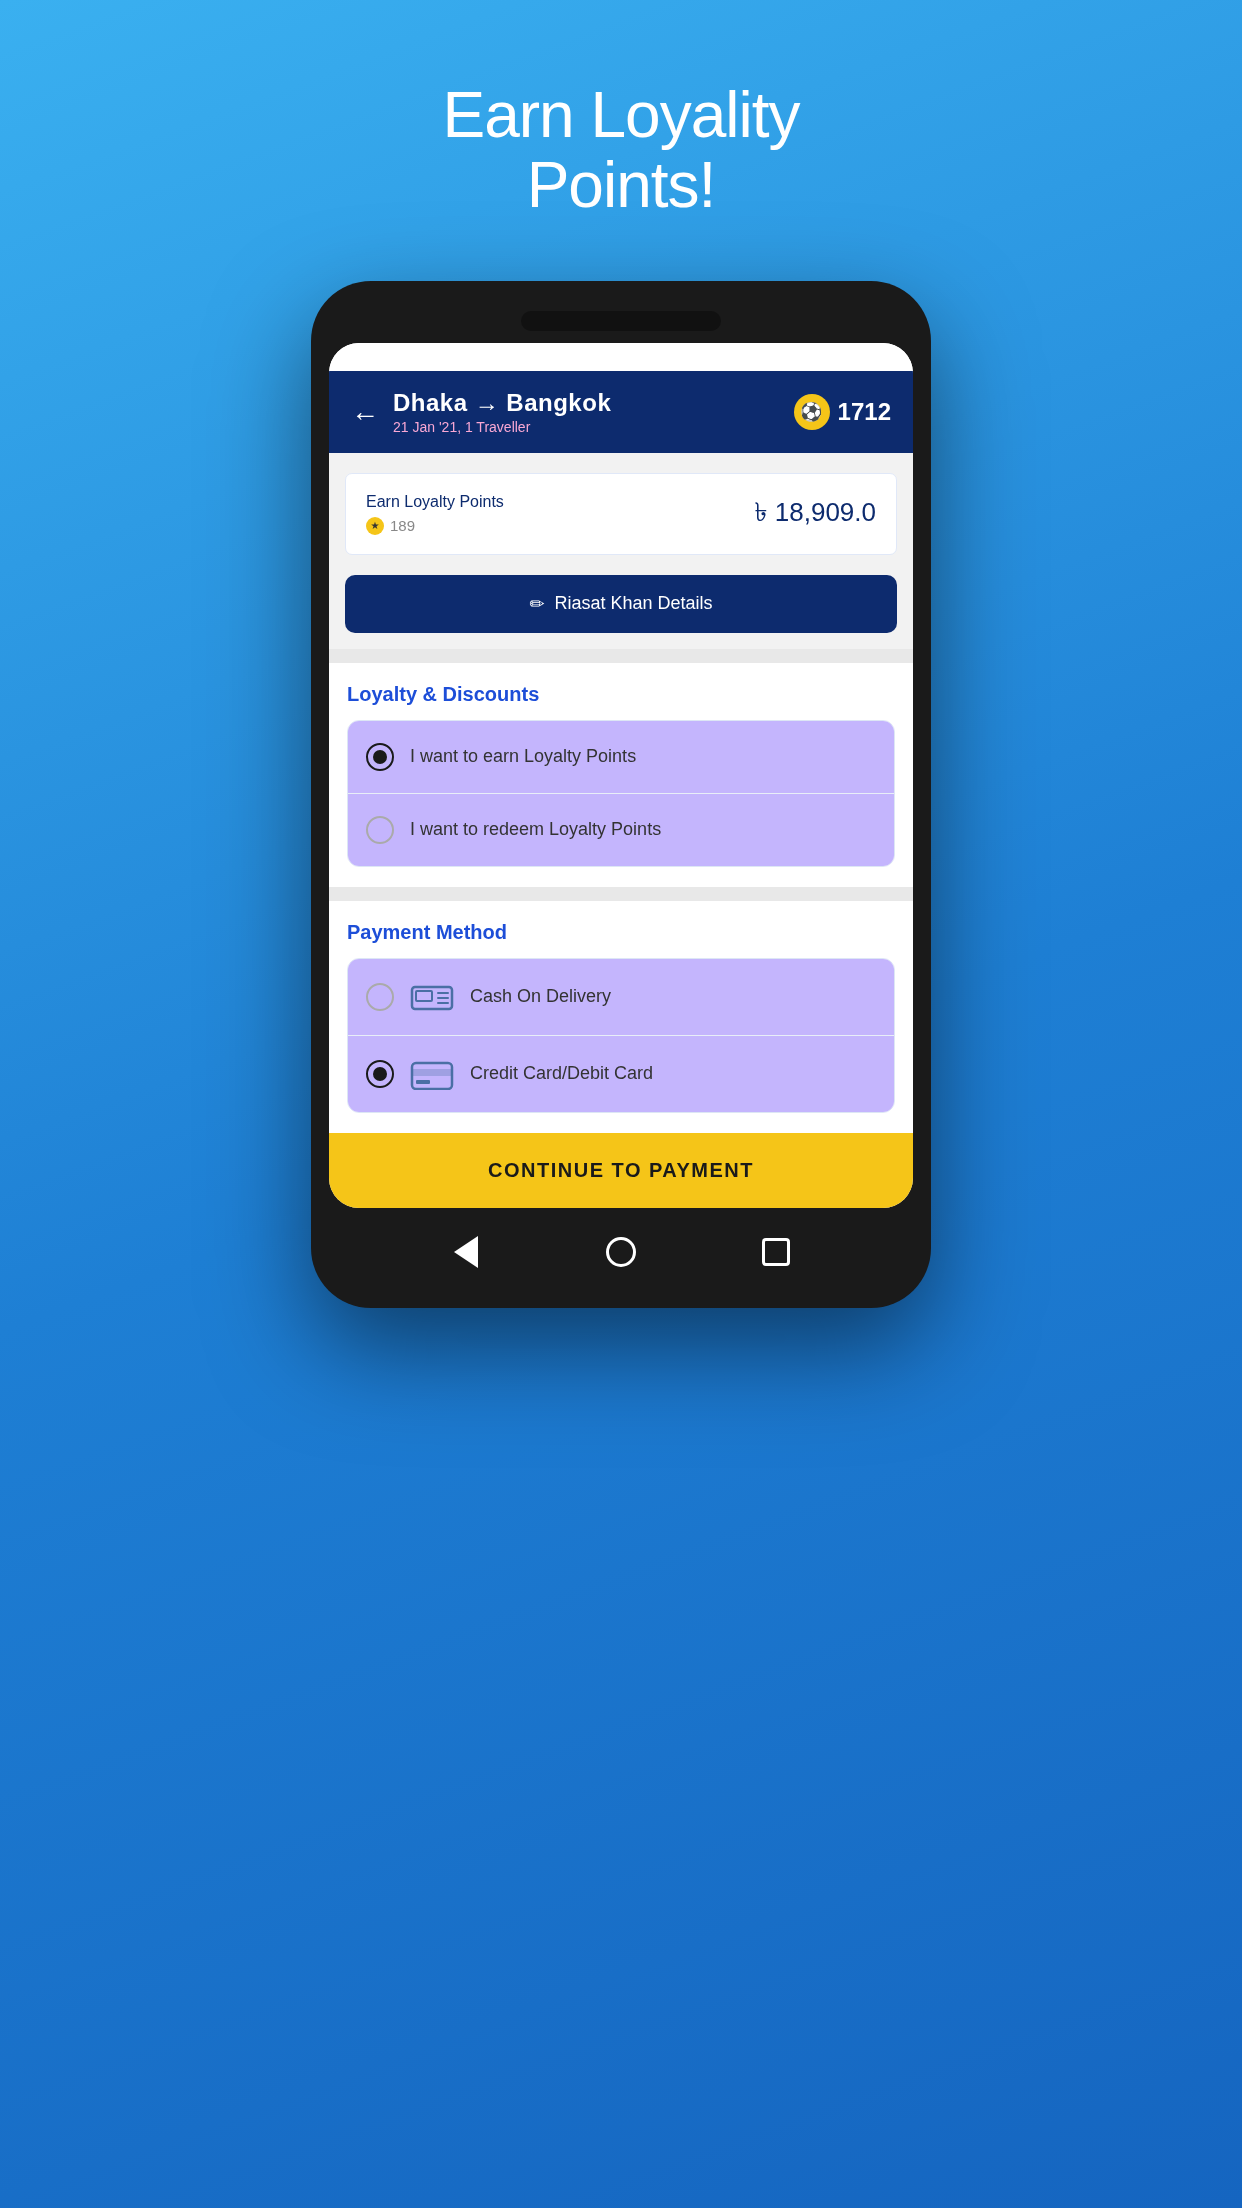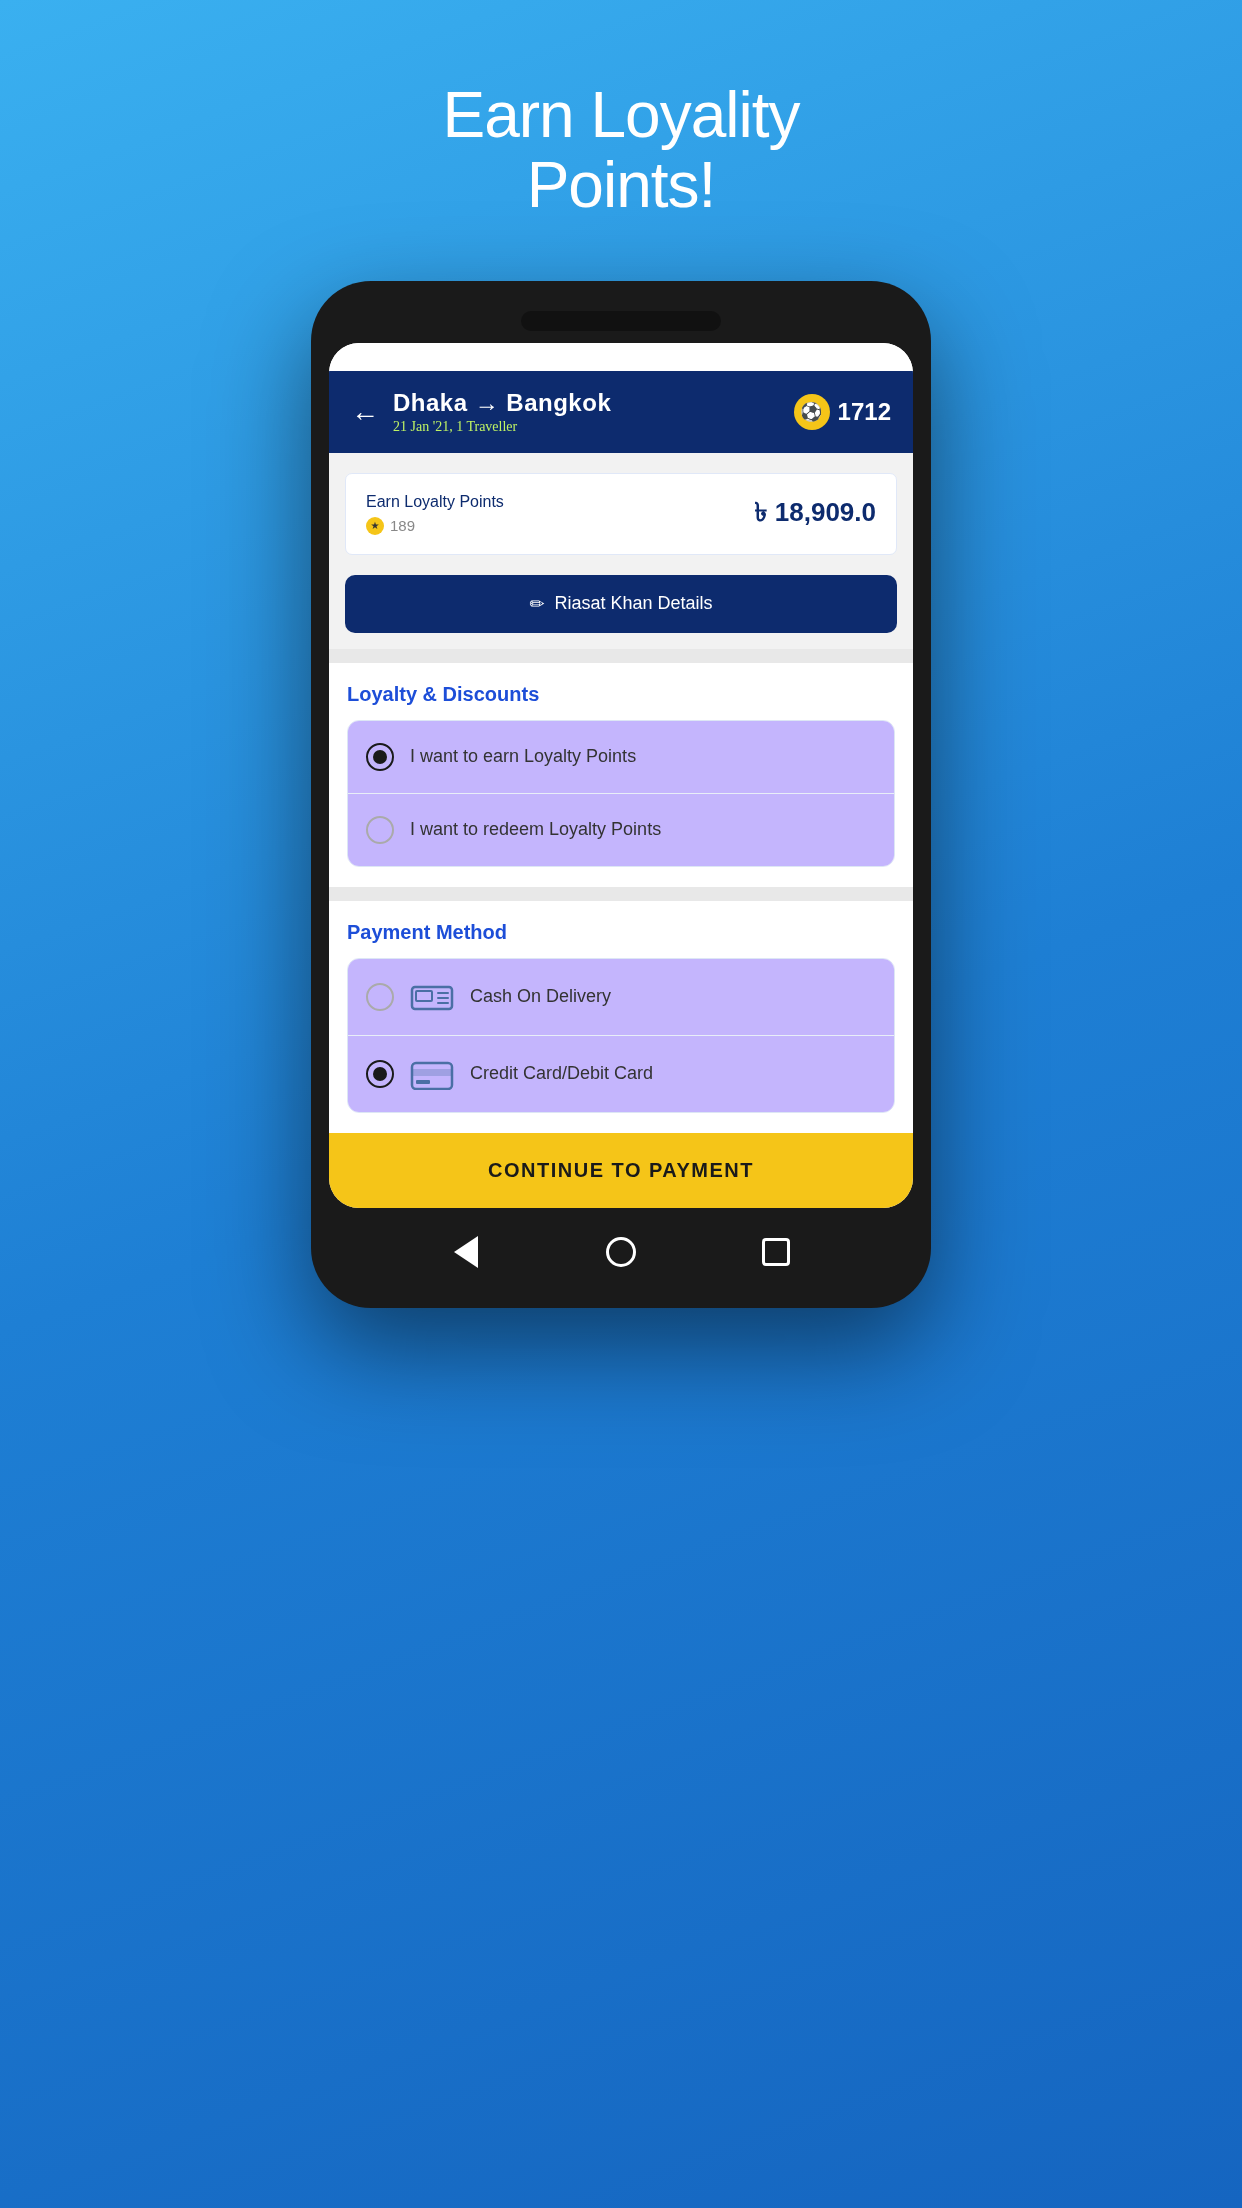--- a/index.html
+++ b/index.html
@@ -81,23 +81,22 @@
     }
 
     .nav-route .route-text {
       font-size: 24px;
       font-weight: 600;
       letter-spacing: 0.5px;
     }
 
     .nav-route .route-sub {
       font-size: 14px;
-      color: #bef264;
+      color: #f9a8d4;
       margin-top: 2px;
-      font-family: Liberation Serif, serif;
     }
 
     .nav-points {
       display: flex;
       align-items: center;
       gap: 8px;
       color: white;
       font-size: 24px;
       font-weight: 700;
     }
@@ -147,21 +146,21 @@
       border-radius: 50%;
       display: inline-flex;
       align-items: center;
       justify-content: center;
       font-size: 10px;
       color: #333;
     }
 
     .loyalty-card-right {
       font-size: 26px;
-      font-weight: 700;
+      font-weight: 400;
       color: #0d2b6e;
     }
 
     
     .details-btn {
       background: #0d2b6e;
       color: white;
       border: none;
       border-radius: 10px;
       margin: 0 16px 16px 16px;

